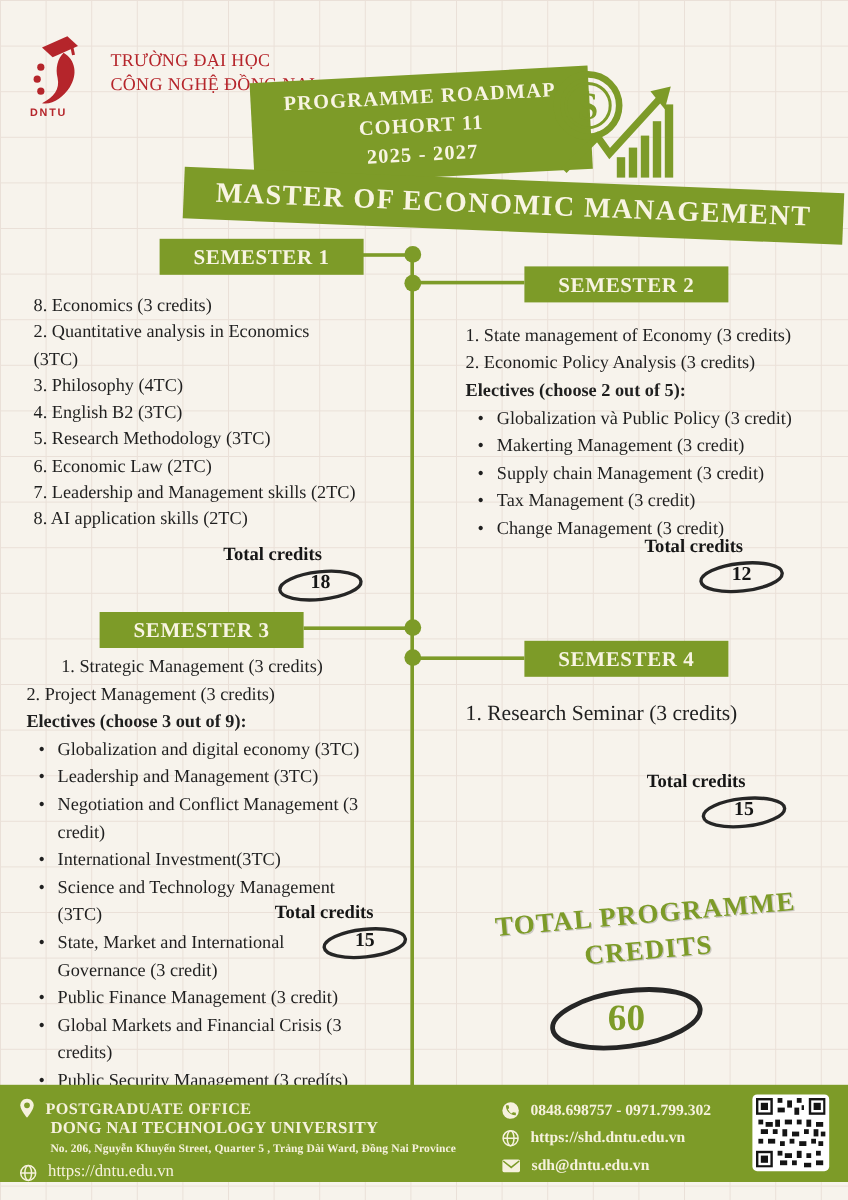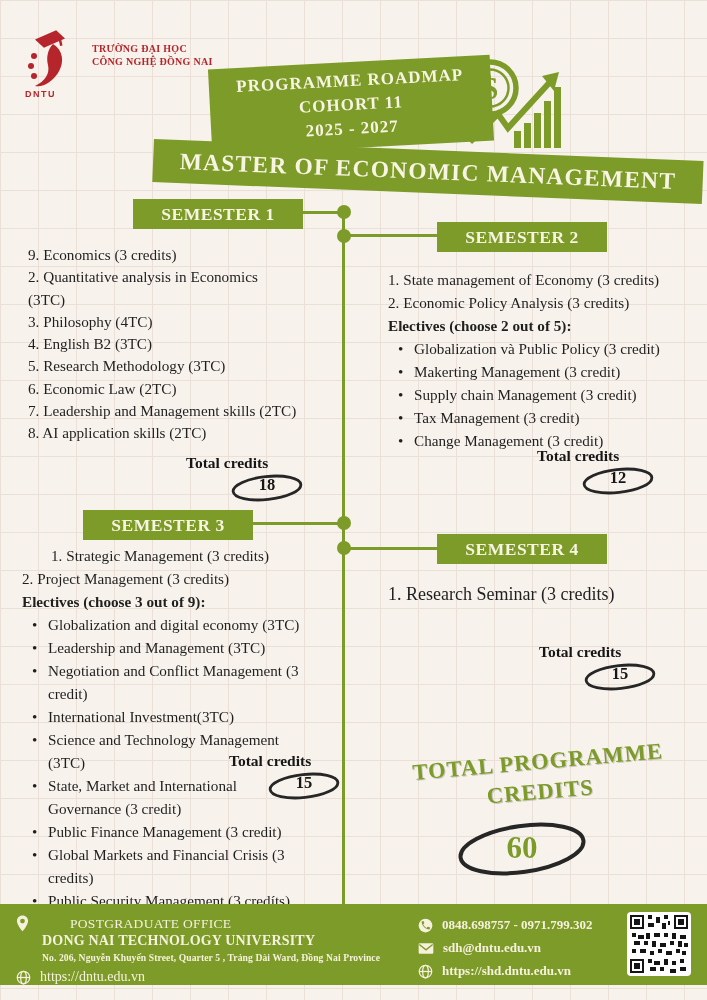--- a/index.html
+++ b/index.html
@@ -9,21 +9,21 @@
     background-image:
       linear-gradient(#eae0d8 1px, transparent 1px),
       linear-gradient(90deg, #eae0d8 1px, transparent 1px);
     background-size:38px 38px;
     font-family:"Liberation Serif","DejaVu Serif",serif;
     color:#1f1f1f;
   }
   .abs{position:absolute;}
   
   .logo-wrap{left:22px;top:28px;display:flex;gap:8px;align-items:flex-start;}
-  .logo-text{margin-top:14px;color:#b5252b;font-weight:bold;font-size:10px;line-height:1.3;letter-spacing:.3px;}
+  .logo-text{margin-top:14px;color:#b5252b;font-weight:normal;font-size:15px;line-height:1.3;letter-spacing:.3px;}
   .badge{left:606px;top:16px;width:86px;height:50px;border:2.5px solid #c4262c;}
   .badge-label{position:absolute;top:-9px;left:3px;background:#f7f3ec;padding:0 3px;
     font-family:"Liberation Sans",sans-serif;font-weight:bold;font-size:11.5px;color:#c4262c;letter-spacing:.5px;}
   .badge-code{text-align:center;font-family:"Liberation Sans",sans-serif;font-weight:bold;
     font-size:30px;color:#c4262c;line-height:48px;letter-spacing:2px;}
   .banner{background:#7d9b28;color:#f8f4e2;font-weight:bold;text-align:center;}
   .banner1{left:210px;top:62px;width:262px;padding:7px 10px;transform:rotate(-3deg);font-size:17px;line-height:24px;letter-spacing:1px;}
   .banner2{left:154px;top:139px;width:550px;padding:8px 0;transform:rotate(2.3deg);transform-origin:left top;
     font-size:23.5px;letter-spacing:1.2px;}
   .finance-icon{left:458px;top:50px;}
@@ -48,21 +48,21 @@
   .summary-title{left:372px;top:747px;width:334px;transform:rotate(-5deg);text-align:center;
     color:#7d9b28;font-weight:bold;font-size:22.5px;line-height:30px;letter-spacing:1px;
     text-shadow:1px 1px 0 rgba(90,90,90,.28);}
   .summary-oval{left:456px;top:820px;width:132px;height:58px;}
   .summary-oval svg{position:absolute;left:0;top:0;}
   .summary-num{position:absolute;left:0;top:10px;width:132px;text-align:center;font-weight:bold;font-size:31px;color:#7d9b28;}
   
   .footer{left:0;top:904px;width:707px;height:81px;background:#7d9b28;color:#f6f1dd;}
   .f-left{position:absolute;left:16px;top:11px;width:390px;}
   .f-row{display:flex;align-items:center;gap:9px;}
-  .f-office{font-weight:normal;font-size:13.5px;letter-spacing:.3px;margin-left:32px;}
+  .f-office{font-weight:bold;font-size:13.5px;letter-spacing:.3px;}
   .f-univ{margin-left:26px;font-weight:bold;font-size:14px;letter-spacing:.2px;margin-top:1px;}
   .f-addr{margin-left:26px;font-weight:bold;font-size:9.6px;margin-top:3px;letter-spacing:.1px;}
   .f-web{margin-top:6px;font-weight:normal;font-size:14px;}
   .f-right{position:absolute;left:418px;top:13px;width:210px;}
   .f-right .f-row{margin-bottom:7px;font-weight:bold;font-size:13px;}
   .qr{position:absolute;left:627px;top:8px;width:64px;height:64px;background:#fff;border-radius:4px;padding:3px;box-sizing:border-box;}
   a{color:inherit;text-decoration:none;}
 </style>
 </head>
 <body>
@@ -121,21 +121,21 @@
   <div class="abs dot" style="left:337px;top:229px;"></div>
   <div class="abs dot" style="left:337px;top:516px;"></div>
   <div class="abs dot" style="left:337px;top:541px;"></div>
 
   <div class="abs banner sem-banner" style="left:85px;top:199px;margin-left:48px;">SEMESTER 1</div>
   <div class="abs banner sem-banner" style="left:437px;top:222px;">SEMESTER 2</div>
   <div class="abs banner sem-banner" style="left:83px;top:510px;">SEMESTER 3</div>
   <div class="abs banner sem-banner" style="left:437px;top:534px;">SEMESTER 4</div>
 
   <div class="abs list" style="left:28px;top:244px;width:322px;">
-      <div class="course">9. Economics (3 credits)</div>
+      <div class="course">8. Economics (3 credits)</div>
       <div class="course">2. Quantitative analysis in Economics
 (3TC)</div>
       <div class="course">3. Philosophy (4TC)</div>
       <div class="course">4. English B2 (3TC)</div>
       <div class="course">5. Research Methodology (3TC)</div>
       <div class="course">6. Economic Law (2TC)</div>
       <div class="course">7. Leadership and Management skills (2TC)</div>
       <div class="course">8. AI application skills (2TC)</div>
     </div>
   <div class="abs" style="left:186px;top:454px;">
@@ -250,33 +250,33 @@
     </div>
     <div class="f-right">
       <div class="f-row">
         <svg width="15" height="15" viewBox="0 0 24 24">
           <circle cx="12" cy="12" r="11" fill="#f6f1dd"></circle>
           <path d="M9.2 11.4 c1 2 2.4 3.4 4.4 4.4 l1.5-1.5 c.2-.2 .5-.3 .8-.2 .8 .3 1.6 .4 2.4 .4 .4 0 .7 .3 .7 .7 v2.3 c0 .4-.3 .7-.7 .7 C11.9 18.2 5.8 12.1 5.8 5.7 c0-.4 .3-.7 .7-.7 h2.4 c.4 0 .7 .3 .7 .7 0 .8 .1 1.6 .4 2.4 .1 .3 0 .6-.2 .8 l-1.6 1.5 z" fill="#7d9b28"></path>
         </svg>
         <span>0848.698757 - 0971.799.302</span>
       </div>
       <div class="f-row">
-        <svg width="16" height="13" viewBox="0 0 24 18">
-          <rect x="1" y="1" width="22" height="16" rx="2" fill="#f6f1dd"></rect>
-          <polyline points="2,3 12,11 22,3" fill="none" stroke="#7d9b28" stroke-width="2"></polyline>
-        </svg>
-        <a href="#">sdh@dntu.edu.vn</a>
-      </div>
-      <div class="f-row">
         <svg width="15" height="15" viewBox="0 0 24 24">
           <circle cx="12" cy="12" r="10" fill="none" stroke="#f6f1dd" stroke-width="2"></circle>
           <ellipse cx="12" cy="12" rx="4.5" ry="10" fill="none" stroke="#f6f1dd" stroke-width="2"></ellipse>
           <line x1="2" y1="12" x2="22" y2="12" stroke="#f6f1dd" stroke-width="2"></line>
         </svg>
         <a href="#">https://shd.dntu.edu.vn</a>
+      </div>
+      <div class="f-row">
+        <svg width="16" height="13" viewBox="0 0 24 18">
+          <rect x="1" y="1" width="22" height="16" rx="2" fill="#f6f1dd"></rect>
+          <polyline points="2,3 12,11 22,3" fill="none" stroke="#7d9b28" stroke-width="2"></polyline>
+        </svg>
+        <a href="#">sdh@dntu.edu.vn</a>
       </div>
     </div>
     <div class="qr">
       <svg width="58" height="58" viewBox="0 0 29 29">
         <rect x="0" y="0" width="29" height="29" fill="#fff"></rect>
         <g fill="#141414">
           <rect x="0" y="0" width="7" height="7"></rect>
             <rect x="22" y="0" width="7" height="7"></rect>
             <rect x="0" y="22" width="7" height="7"></rect>
           <rect x="9" y="0" width="2" height="2"></rect>

